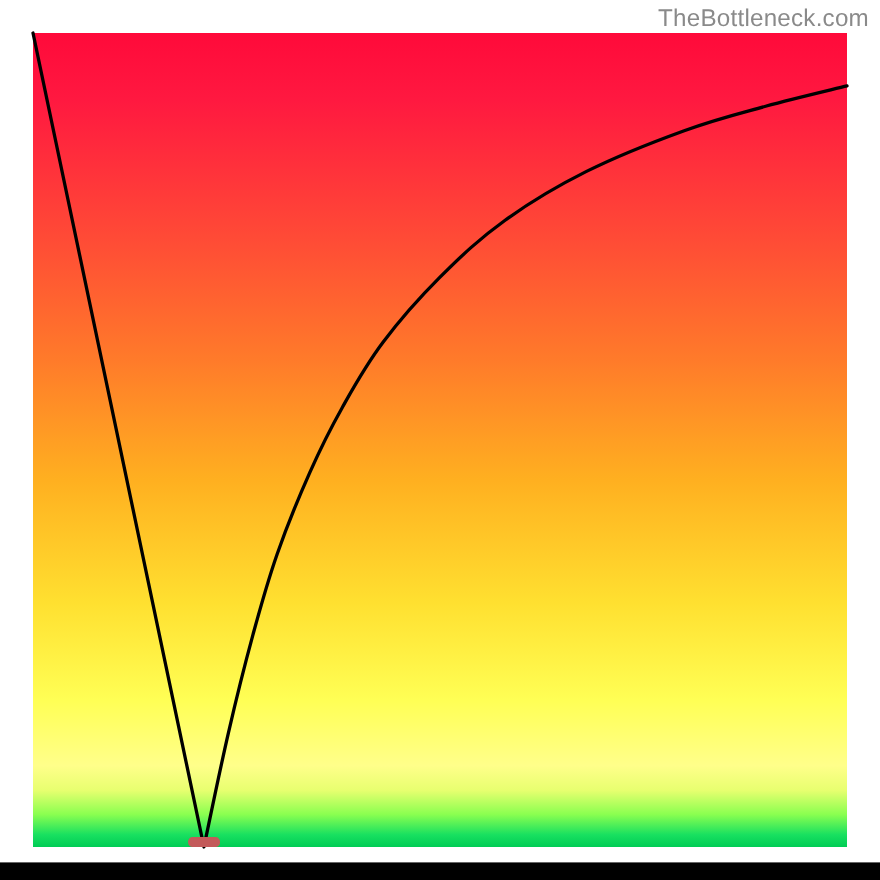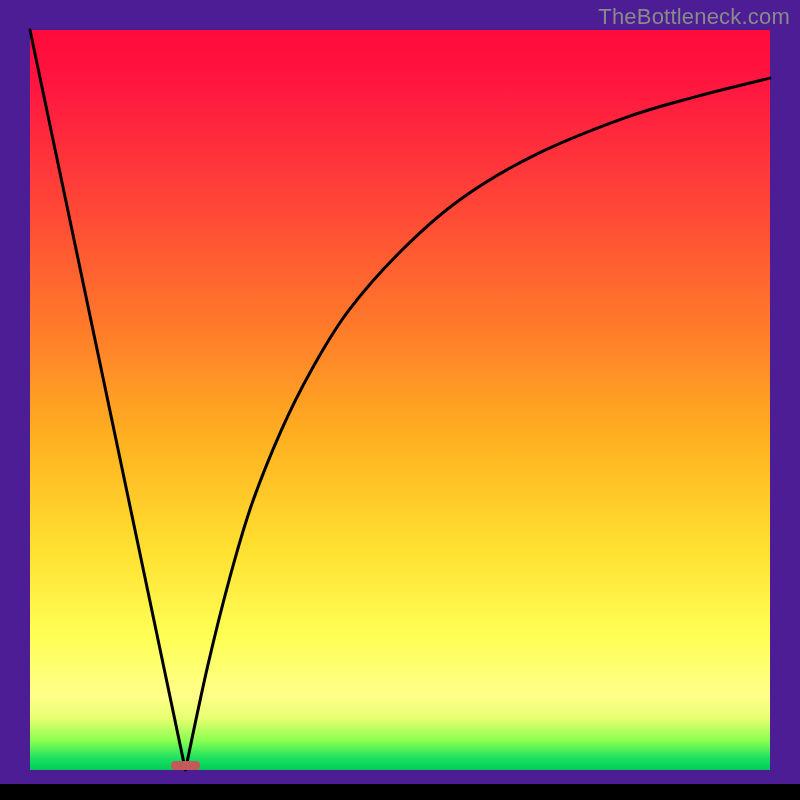--- a/index.html
+++ b/index.html
@@ -8,21 +8,21 @@
     width: 800px;
     height: 800px;
     overflow: hidden;
     background: #000;
     font-family: Arial, Helvetica, sans-serif;
   }
   .frame {
     position: relative;
     width: 800px;
     height: 784px;
-    background: #4c1d95;
+    background: #ffffff;
   }
   .plot-area {
     position: absolute;
     left: 30px;
     top: 30px;
     width: 740px;
     height: 740px;
     
     background: linear-gradient(
       to bottom,

